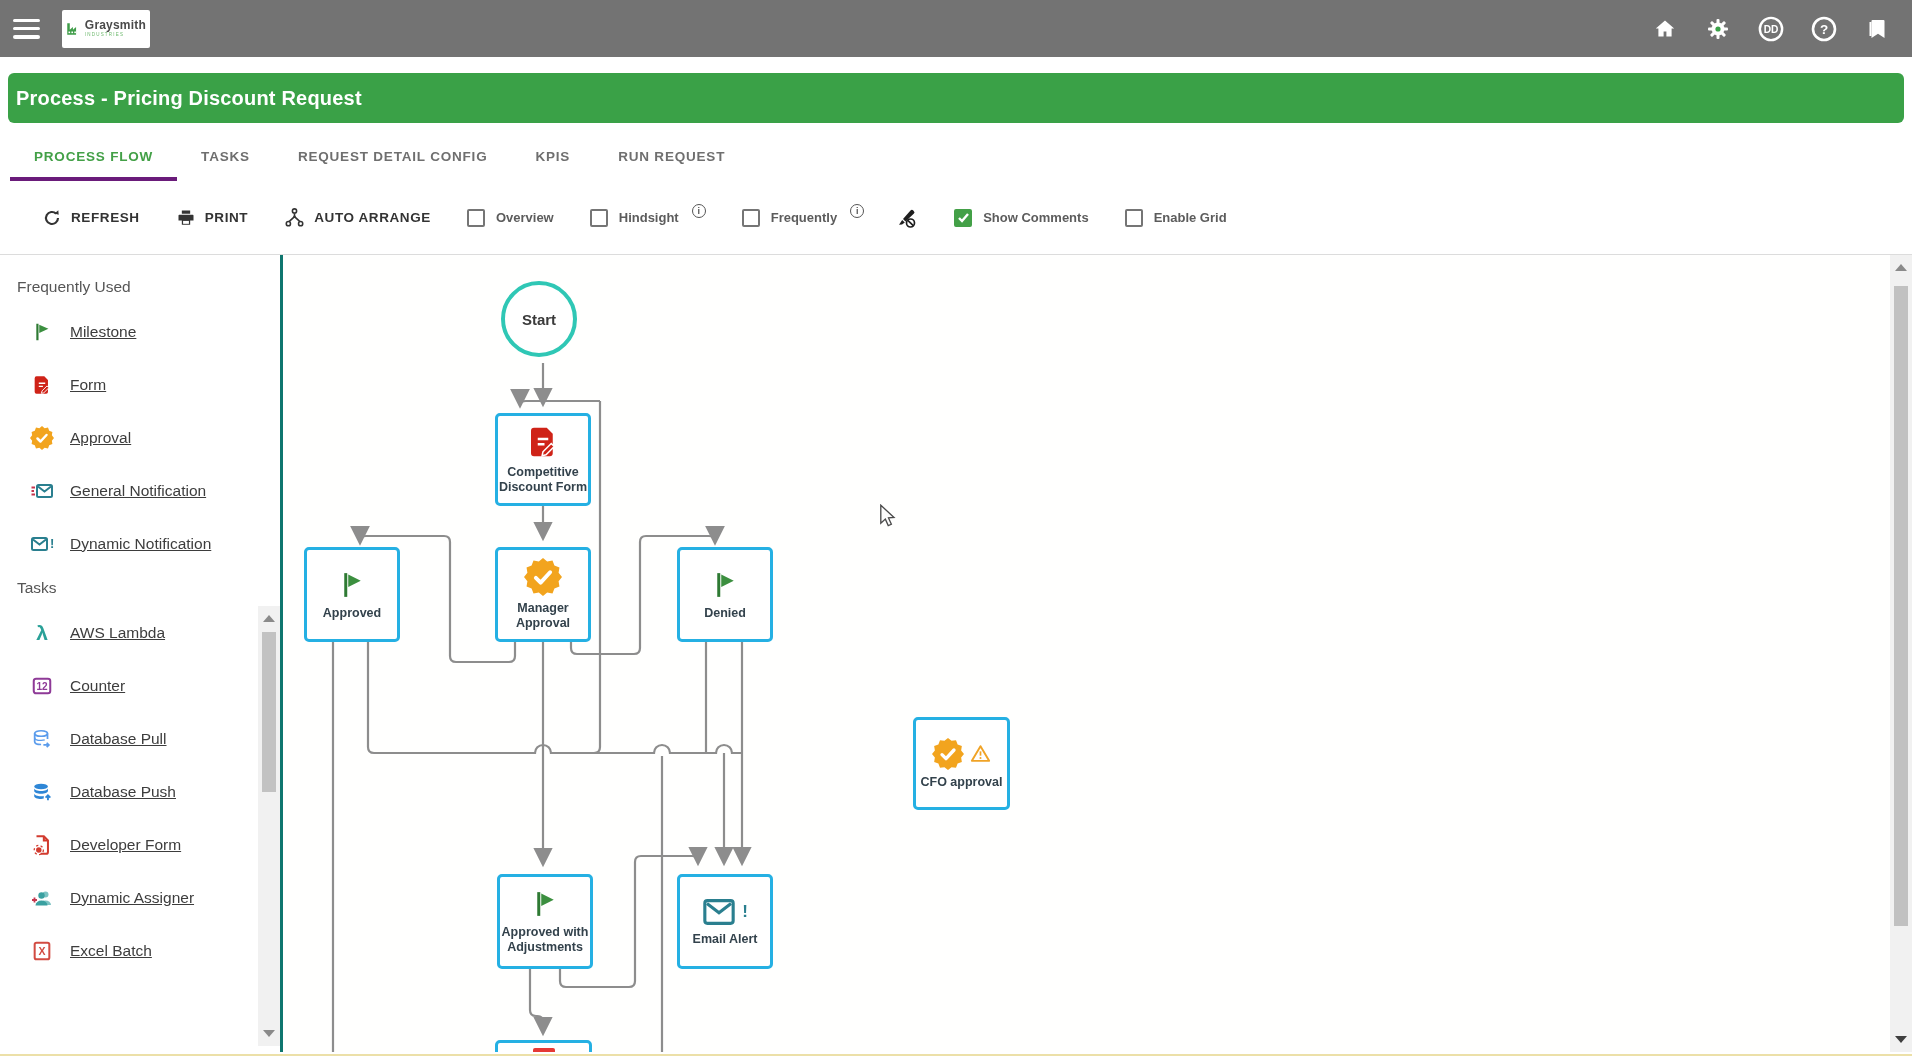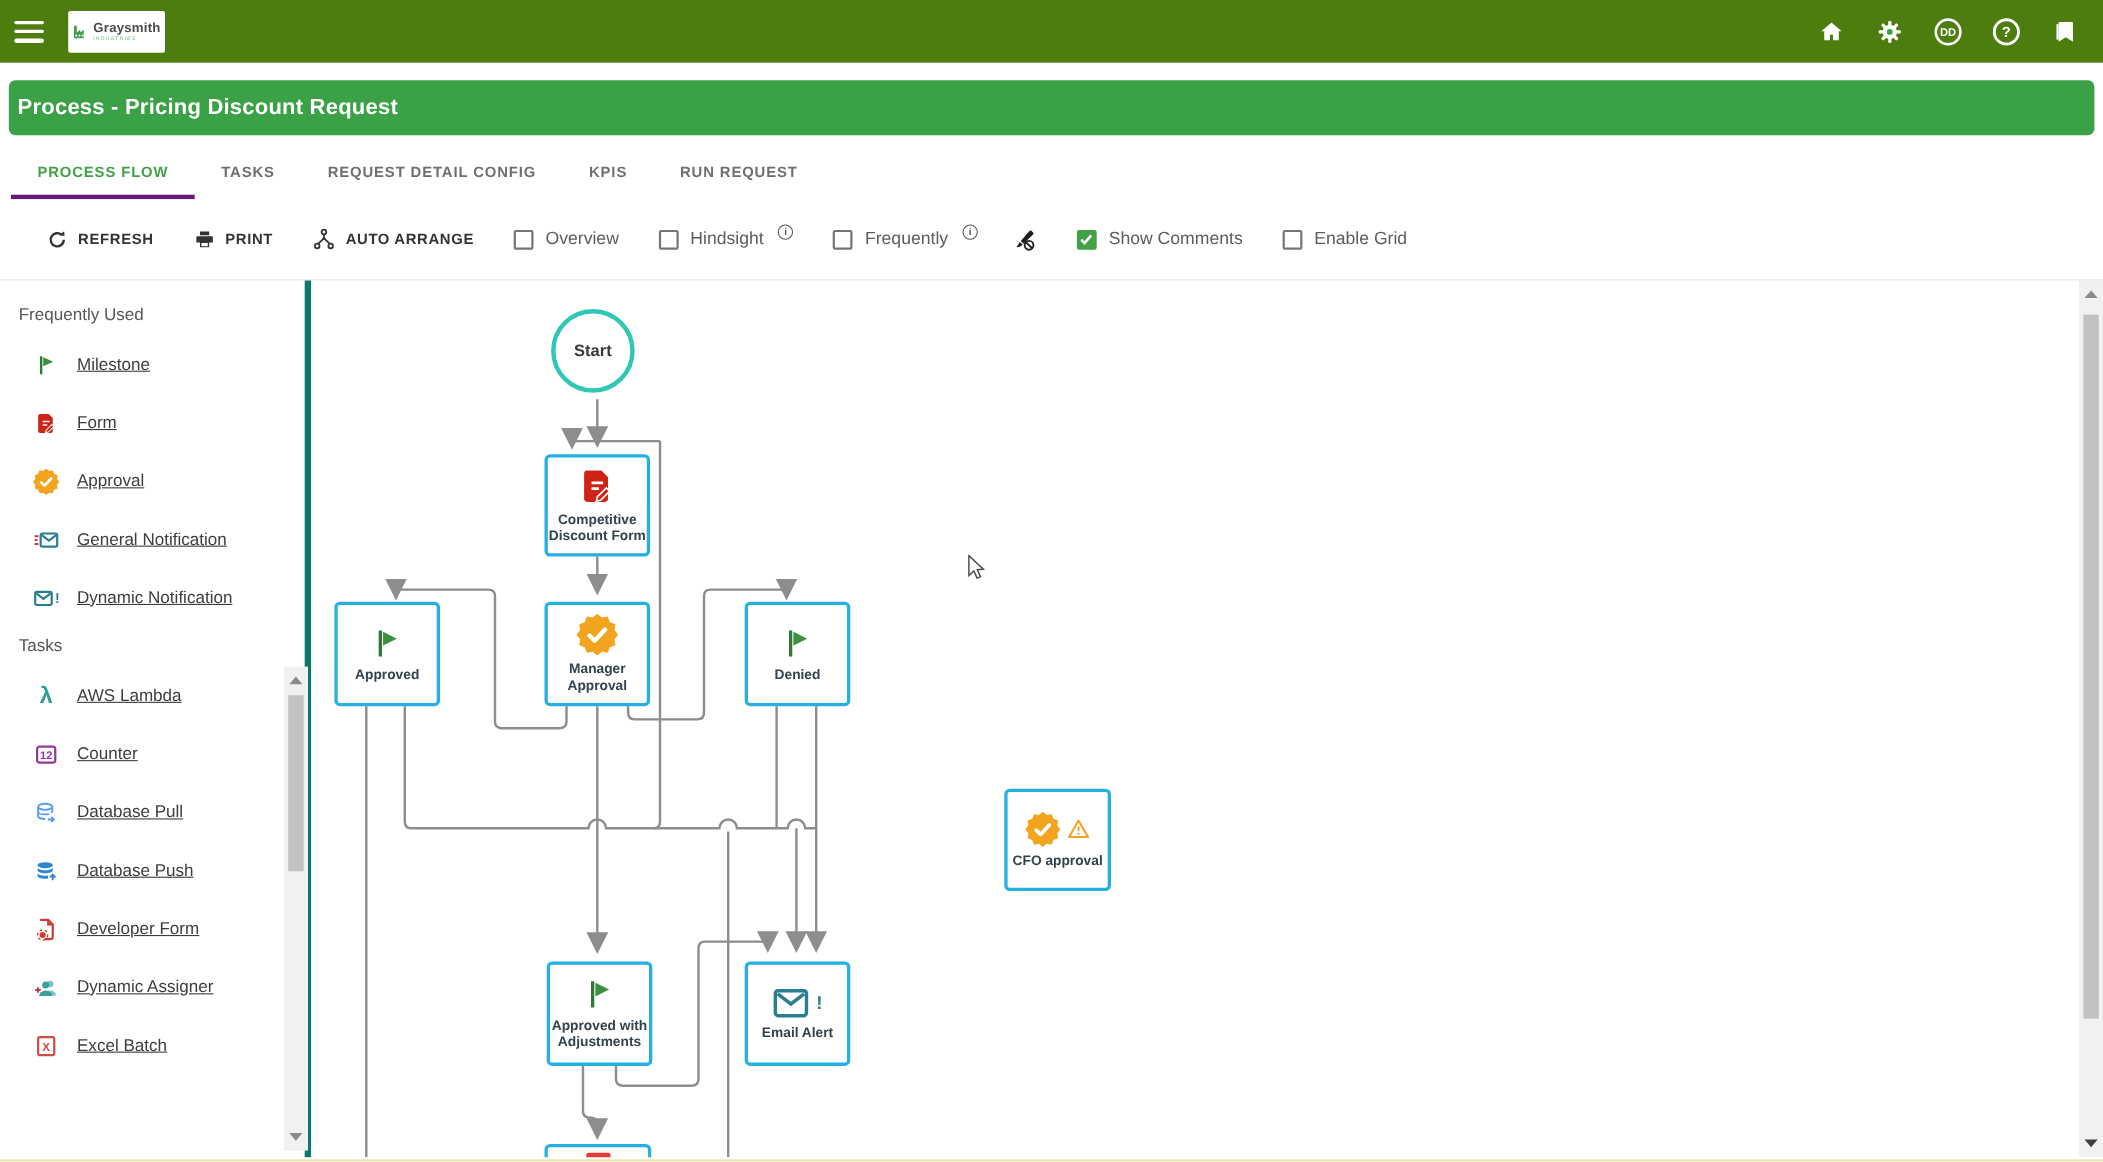--- a/index.html
+++ b/index.html
@@ -1,20 +1,20 @@
 <!DOCTYPE html>
 <html><head>
 <meta charset="utf-8">
 <style>
   * { margin:0; padding:0; box-sizing:border-box; }
   html,body { width:1912px; height:1056px; overflow:hidden; font-family:"Liberation Sans", sans-serif; background:#fff; }
   .root { position:relative; width:1912px; height:1056px; background:#fff; }
 
   
-  .app-bar { height:57px; background:#4d7c0f; display:flex; align-items:center; }
+  .app-bar { height:57px; background:#737373; display:flex; align-items:center; }
   .hamburger { width:27px; height:20px; margin-left:13px; display:flex; flex-direction:column; justify-content:space-between; cursor:pointer; }
   .hamburger span { display:block; height:3.5px; background:#fff; border-radius:2px; }
   .logo-box { background:#fff; border-radius:2px; width:88px; height:38px; margin-left:22px; display:flex; align-items:center; justify-content:center; gap:5px; padding:2px 4px; }
   .logo-texts { display:flex; flex-direction:column; line-height:1; }
   .logo-title { font-size:12px; font-weight:bold; color:#4a4a4a; letter-spacing:0.2px; }
   .logo-sub { font-size:4.5px; color:#6db96d; letter-spacing:1.2px; margin-top:2px; }
   .appbar-actions { margin-left:auto; margin-right:22px; display:flex; align-items:center; gap:27px; }
   .appbar-actions .abtn { width:26px; height:26px; display:flex; align-items:center; justify-content:center; cursor:pointer; }
 
   
@@ -27,28 +27,28 @@
   .tab.active { color:#43a047; border-bottom-color:#6a1b7a; }
 
   
   .toolbar { height:74px; display:flex; align-items:center; padding-left:42px; gap:36px; border-bottom:1px solid #dcdcdc; }
   .tbtn { display:flex; align-items:center; gap:9px; font-size:13.5px; font-weight:bold; color:#333; letter-spacing:0.6px; cursor:pointer; }
   .chk { display:flex; align-items:center; gap:11px; cursor:pointer; }
   .chk .box { width:18px; height:18px; border:2px solid #757575; border-radius:2px; background:#fff; display:flex; align-items:center; justify-content:center; }
   .chk.checked .box { background:#43a047; border-color:#43a047; }
   .chk .box svg { display:none; }
   .chk.checked .box svg { display:block; }
-  .chk .lbl { font-size:16px; color:#5c5c5c; }
+  .chk .lbl { font-size:13px; color:#5c5c5c;font-weight:bold; }
   .info-badge { width:14px; height:14px; border:1.4px solid #555; border-radius:50%; font-size:9px; color:#555; display:flex; align-items:center; justify-content:center; transform:translateY(-7px); margin-left:2px; font-weight:bold; }
 
   
   .main { display:flex; height:797px; position:relative; }
 
   
-  .sidebar { width:283px; border-right:6px solid #0f766e; position:relative; padding-top:14px; background:#fff; flex:none; }
+  .sidebar { width:283px; border-right:3px solid #0f766e; position:relative; padding-top:14px; background:#fff; flex:none; }
   .section-title { height:36px; display:flex; align-items:center; padding-left:17px; font-size:15.5px; color:#565656; }
   .side-item { height:53px; display:flex; align-items:center; padding-left:30px; gap:16px; cursor:grab; }
   .side-item .lbl { font-size:15.5px; color:#3d3d3d;text-decoration:underline; }
   .side-item .ic { width:24px; height:24px; display:flex; align-items:center; justify-content:center; flex:none; }
 
   .side-scrollbar { position:absolute; left:258px; top:351px; width:22px; height:440px; background:#f1f1f1; }
   .side-scrollbar .thumb { position:absolute; left:4px; top:26px; width:14px; height:160px; background:#c2c2c2; }
   .tri-up { width:0; height:0; border-left:6px solid transparent; border-right:6px solid transparent; border-bottom:7px solid #8a8a8a; position:absolute; left:5px; top:9px; }
   .tri-down { width:0; height:0; border-left:6px solid transparent; border-right:6px solid transparent; border-top:7px solid #8a8a8a; position:absolute; left:5px; bottom:9px; }
 

